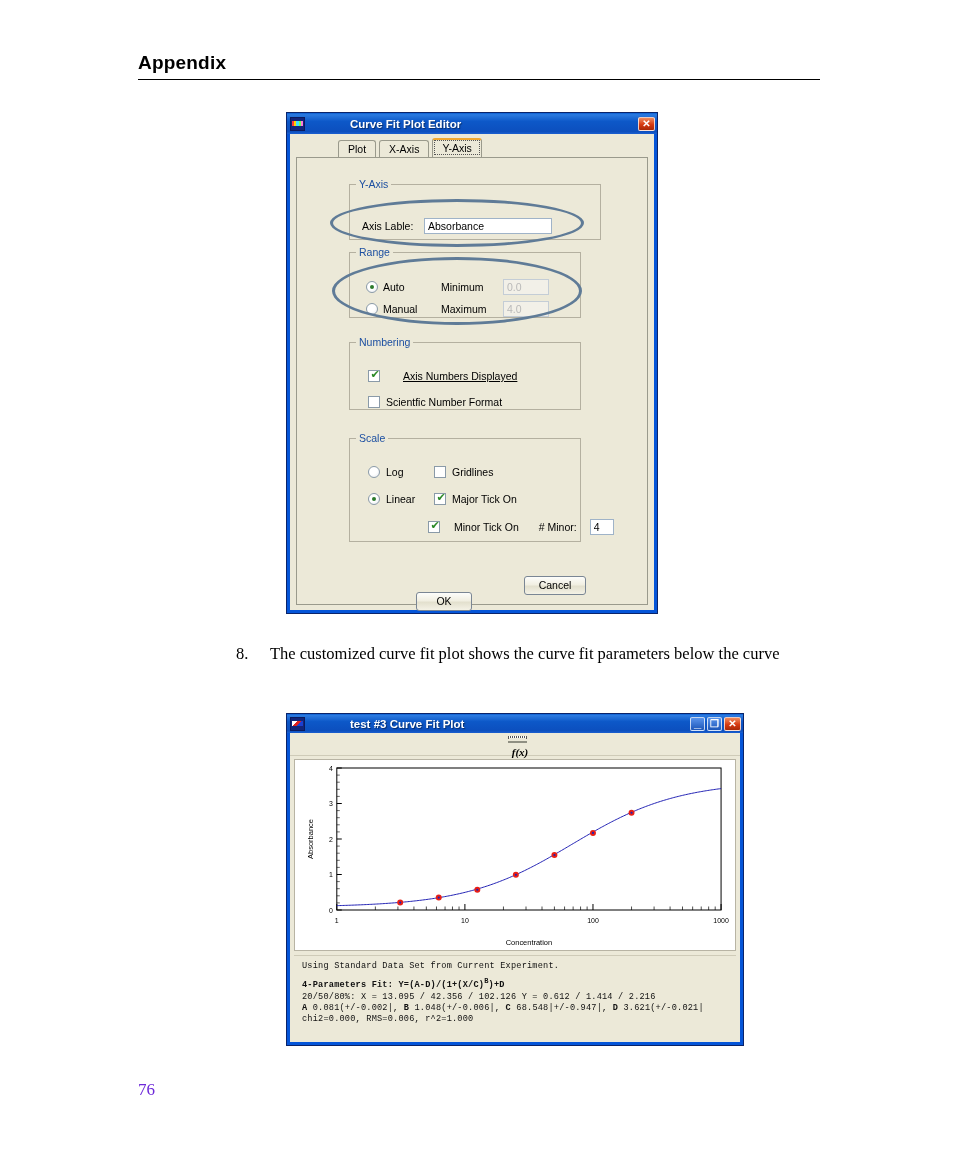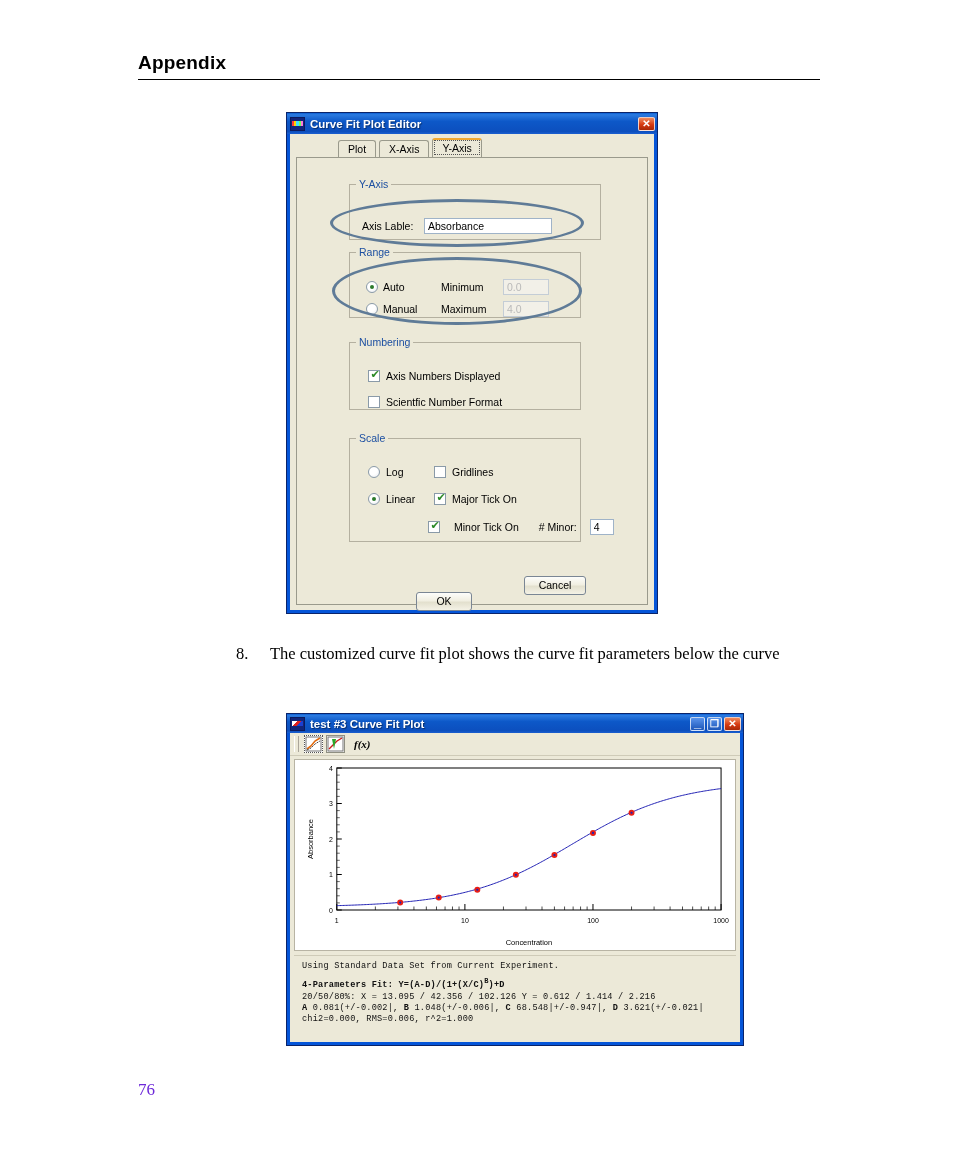--- a/index.html
+++ b/index.html
@@ -47,20 +47,21 @@
     background: #ece9d8;
     border: 1px solid #0a246a;
     box-sizing: border-box;
   }
   .titlebar {
     height: 21px;
     background: linear-gradient(to bottom,#0a5fd4 0%,#2b7ae0 8%,#0d58c8 40%,#0c4fbe 88%,#1b5fd0 100%);
     display: flex; align-items: center;
     padding: 0 2px 0 3px;
     box-sizing: border-box;
+    gap: 40px;
   }
   .titlebar .tb-icon {
     width: 15px; height: 14px; margin-right: 5px;
     background: #12247a;
     border: 1px solid #0a1a5e;
     box-sizing: border-box;
     position: relative; overflow: hidden;
   }
   .titlebar .tb-icon::before {
     content:""; position:absolute; left:1px; top:3px; width:11px; height:5px;
@@ -211,20 +212,21 @@
     position: absolute; left:0; right:0; top:19px; bottom:0;
     background: #ece9d8;
     border: 3px solid #0555d8; border-top: none;
     box-sizing: border-box;
   }
   .toolbar {
     height: 22px; display: flex; align-items: center;
     padding-left: 4px; gap: 3px;
     background: #ece9d8;
     border-bottom: 1px solid #cfcbb8;
+    flex-direction: column;
   }
   .tool-grip { width:3px; height:16px; border-left:1px solid #fff; border-right:1px solid #aaa59a; margin-right:2px;}
   .tool-btn {
     width: 19px; height: 18px; box-sizing: border-box;
     border: 1px solid #8f8f82; background: #fff;
     position: relative; overflow: hidden;
   }
   .tool-btn.pressed { border: 1px dotted #555; }
   .fx-label {
     font-size: 11px; font-weight: bold; font-style: italic;
@@ -298,21 +300,21 @@
           <span class="lbl" style="margin-left:5px; width:58px;">Manual</span>
           <span class="lbl" style="width:62px;">Maximum</span>
           <span class="txtbox disabled" style="width:46px;">4.0</span>
         </div>
       </fieldset>
 
       <fieldset class="grp" style="left:52px; top:178px; width:232px; height:74px;">
         <legend>Numbering</legend>
         <div class="row" style="left:18px; top:22px;">
           <span class="cbox on"></span>
-          <span class="lbl" style="margin-left:6px;">Axis Numbers Displayed</span>
+          <span class="lbl" style="margin-left:23px;text-decoration:underline;">Axis Numbers Displayed</span>
         </div>
         <div class="row" style="left:18px; top:48px;">
           <span class="cbox"></span>
           <span class="lbl" style="margin-left:6px;">Scientfic Number Format</span>
         </div>
       </fieldset>
 
       <fieldset class="grp" style="left:52px; top:274px; width:232px; height:110px;">
         <legend>Scale</legend>
         <div class="row" style="left:18px; top:22px;align-items:center;">

